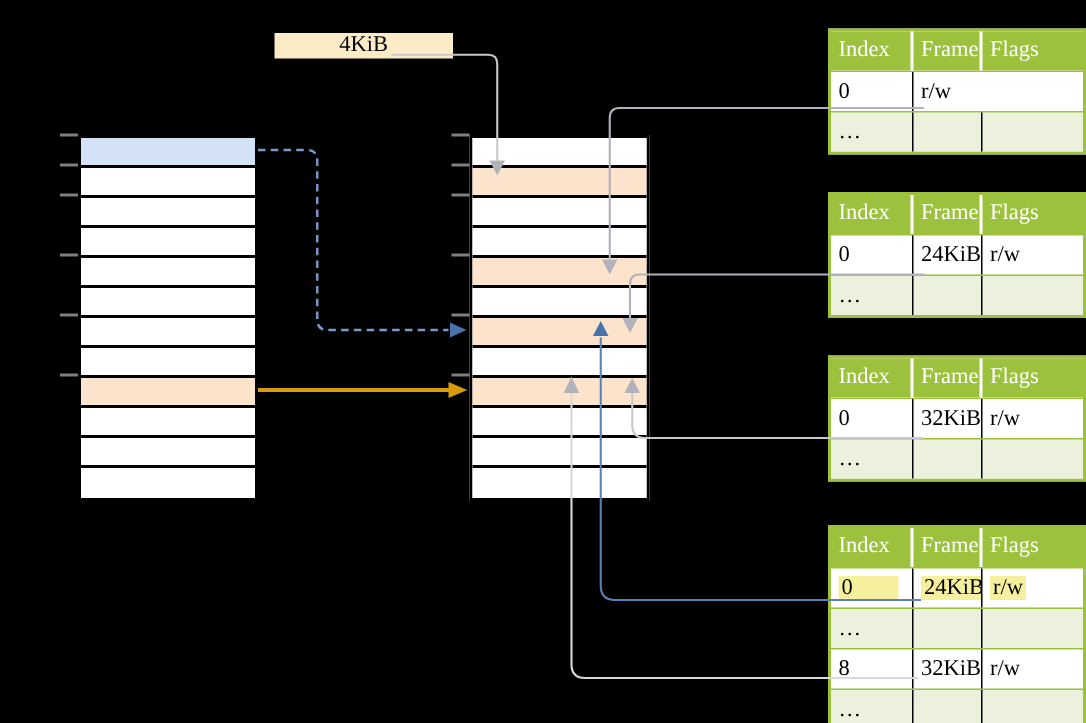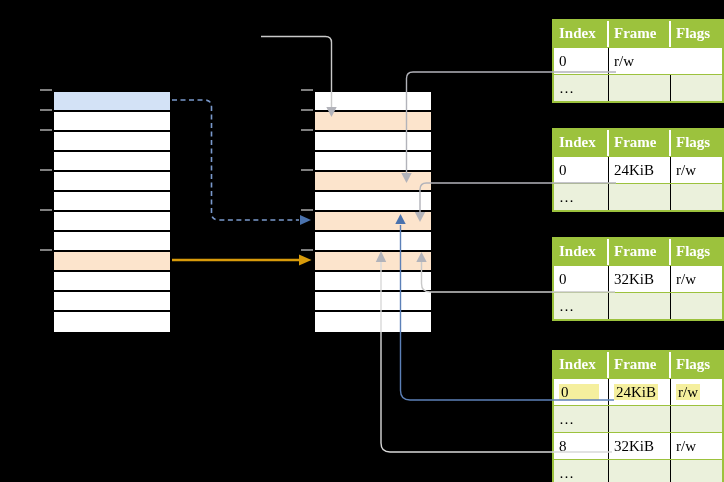--- a/index.html
+++ b/index.html
@@ -24,34 +24,37 @@
     background:var(--tan);color:#000;font-size:15px;line-height:17px;text-align:center;}
   
   .ptable{position:absolute;left:552px;width:172px;box-sizing:border-box;
     border:2px solid var(--tgreen);background:#fff;}
   .trow{display:flex;height:27px;box-sizing:border-box;background:#fff;}
   .trow.head{height:26px;background:var(--tgreen);}
   .trow + .trow{border-top:1.5px solid var(--tgreen);}
   .trow.shade-green{background:var(--rowgreen);}
   .tcell{box-sizing:border-box;padding-left:5px;font-size:15px;line-height:26px;
     color:#000;white-space:nowrap;overflow:hidden;}
-  .c0{width:55px;} .c1{width:62px;} .c2{flex:1;}
-  .head .tcell{color:#fff;font-weight:bold;line-height:24px;border-right:2px solid #fff;}
+  .c0{width:55px;} .c1{width:46px;} .c2{flex:1;}
+  .head .tcell{color:#fff;font-weight:normal;line-height:24px;border-right:2px solid #fff;}
   .trow:not(.head) .tcell{border-right:1.5px solid #000;}
   .trow .tcell:last-child{border-right:none;}
   .hl{background:var(--hly);padding:0 2px;}
   .hl.wide{padding-right:30px;}
   
   #overlay{position:absolute;left:0;top:0;pointer-events:none;}
 </style>
 </head>
 <body>
 
 <div id="canvas">
 
+  <div id="psbox">
+    <span>4KiB</span>
+  </div>
 
   <div id="vcol" class="memcol" style="left:52px;top:90px;">
       <div class="mrow blue"></div>
       <div class="mrow white"></div>
       <div class="mrow white"></div>
       <div class="mrow white"></div>
       <div class="mrow white"></div>
       <div class="mrow white"></div>
       <div class="mrow white"></div>
       <div class="mrow white"></div>

